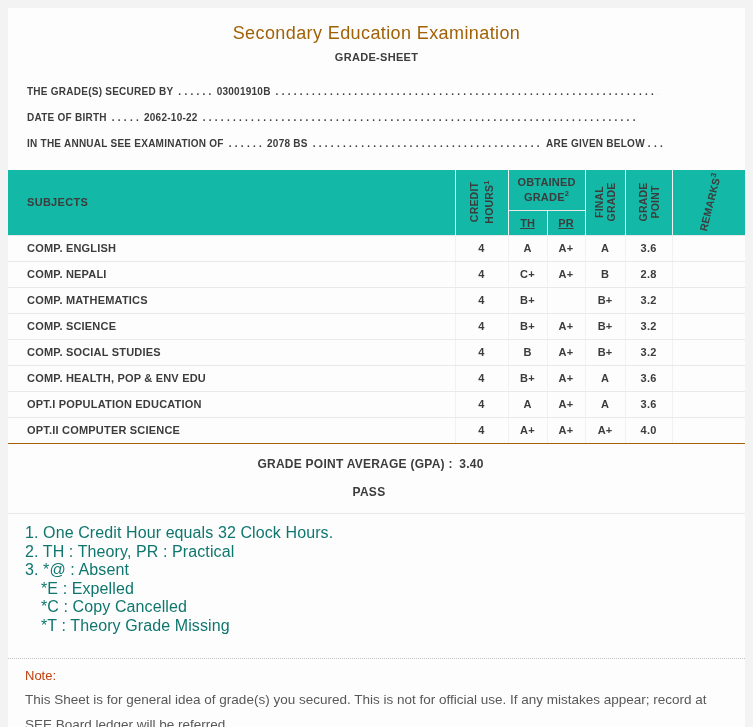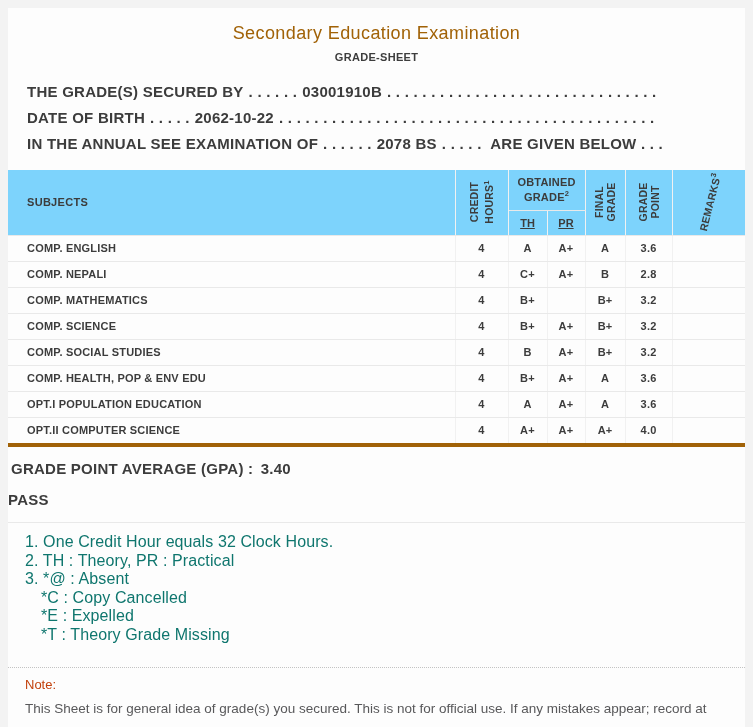--- a/index.html
+++ b/index.html
@@ -19,42 +19,42 @@
   }
   .subtitle {
     text-align: center; font-size: 11px; font-weight: 700;
     color: #3d3d3d; letter-spacing: .3px; padding-bottom: 13px;
   }
 
   
   .info { padding: 2px 0 8px 19px; width: 655px; }
   .info-line {
     display: flex; align-items: center; height: 26px;
-    font-size: 15px; font-weight: 700; color: #3c3c3c;
+    font-size: 10px; font-weight: 700; color: #3c3c3c;
     letter-spacing: .25px; white-space: nowrap;
   }
   .info-line .ipart { margin-right: 5px; }
   .info-line .ifill {
     flex: 1 1 0; min-width: 0; overflow: hidden; margin-right: 5px;
   }
   .info-line .isuffix { margin-right: 0; }
 
   
   table.grades {
     width: 737px; border-collapse: collapse; table-layout: fixed;
     border-style: hidden; margin-top: 6px;
   }
   table.grades th, table.grades td {
     border-top: 1px solid #e9e9e9;
     border-left: 1px solid #f1f1f1;
     border-right: 1px solid #f1f1f1;
     border-bottom: 1px solid #e9e9e9;
     font-size: 11px; color: #3c3c3c;
   }
-  thead th { font-weight: 700; background: #7dd3fc; }
+  thead th { font-weight: 700; background: #14b8a6; }
   .subjects-h { text-align: left; padding-left: 19px; letter-spacing: .3px; }
   .h1row th { height: 40px; }
   .h2row th { height: 25px; font-weight: 700; text-decoration: underline; }
   .og-cell { vertical-align: middle; text-align: center; }
   .og-line { display: block; text-align: center; line-height: 12px; letter-spacing: .2px; }
   sup { font-size: 7.5px; }
 
   .vcell { position: relative; }
   .rot {
     position: absolute; top: 50%; left: 50%;
@@ -65,24 +65,24 @@
   .rline {
     display: block; text-align: center; font-size: 10.5px;
     line-height: 11.5px; font-weight: 700; color: #3c3c3c; letter-spacing: .2px;
   }
 
   tbody td { height: 26px; text-align: center; font-weight: 700; color: #414141; letter-spacing: .2px; }
   tbody td.subj { text-align: left; padding-left: 19px; }
 
   
   .summary {
-    width: 737px; text-align: left;
-    border-top: 4px solid #a16207; border-bottom: 1px solid #e9e9e9;
+    width: 737px; text-align: center;
+    border-top: 1px solid #a16207; border-bottom: 1px solid #e9e9e9;
     padding: 13px 15px 14px 0;
-    font-size: 15px; font-weight: 700; color: #3c3c3c; letter-spacing: .25px;
+    font-size: 12px; font-weight: 700; color: #3c3c3c; letter-spacing: .25px;
   }
   .gpa-line { margin-bottom: 14px; }
   .gpa-line span { margin-left: 3px; }
 
   
   .footnotes { padding: 10px 0 0 17px; }
   .fn {
     font-size: 16px; color: #0f766e; line-height: 18.5px; letter-spacing: .1px;
   }
   .fn.indent { padding-left: 16px; }
@@ -255,22 +255,22 @@
         <span>GRADE POINT AVERAGE (GPA) :</span>
         <span>3.40</span>
       </div>
       <div class="result-line">PASS</div>
     </div>
 
     <div class="footnotes">
       <div class="fn">1. One Credit Hour equals 32 Clock Hours.</div>
       <div class="fn">2. TH : Theory, PR : Practical</div>
       <div class="fn">3. *@ : Absent</div>
+      <div class="fn indent">*E : Expelled</div>
       <div class="fn indent">*C : Copy Cancelled</div>
-      <div class="fn indent">*E : Expelled</div>
       <div class="fn indent">*T : Theory Grade Missing</div>
     </div>
 
     <div class="dotted-divider"></div>
 
     <div class="note-section">
       <div class="note-label">Note:</div>
       <div class="note-body">This Sheet is for general idea of grade(s) you secured. This is not for official use. If any mistakes appear; record at SEE Board ledger will be referred.</div>
     </div>
 

